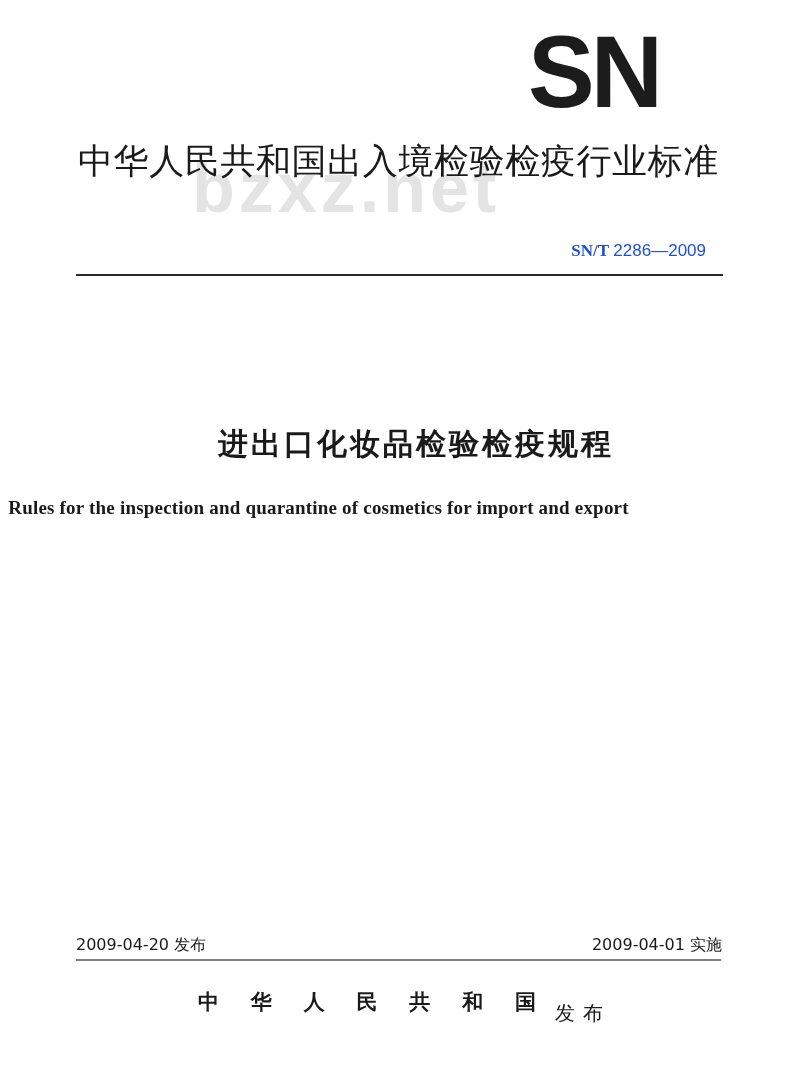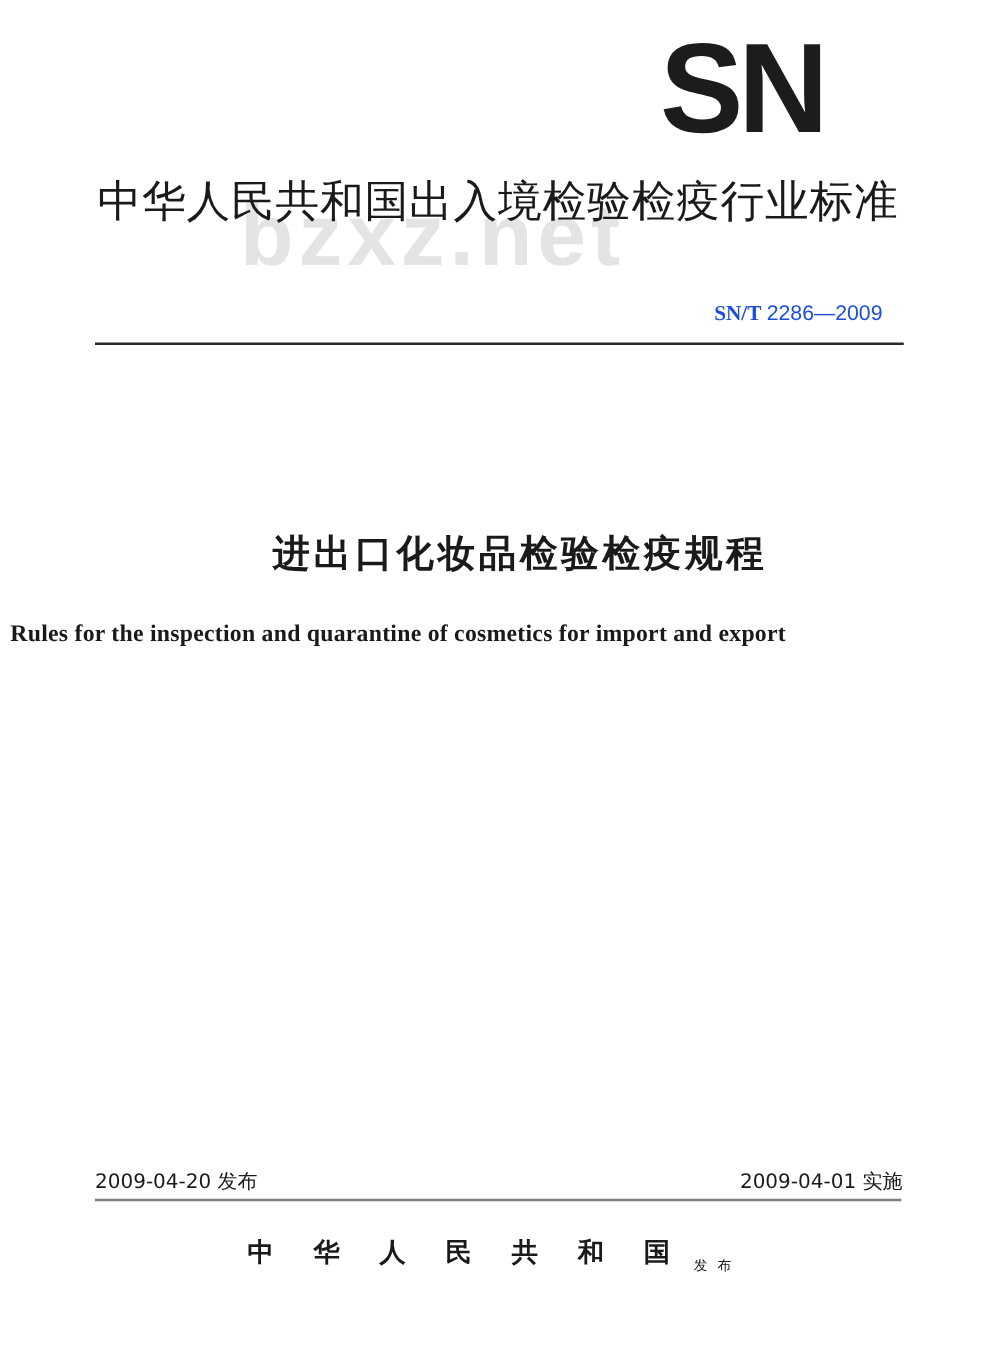--- a/index.html
+++ b/index.html
@@ -171,21 +171,21 @@
       line-height: 26px;
       letter-spacing: 0.5px;
       color: #1a1a1a;
       white-space: nowrap;
     }
     .issuer-publish {
       position: absolute;
       left: 357px;
       top: 12px;
       font-family: "DejaVu Sans", sans-serif;
-      font-size: 11px;
+      font-size: 20px;
       line-height: 22px;
       letter-spacing: 8px;
       color: #1a1a1a;
       white-space: nowrap;
     }
   </style>
 </head>
 <body>
 
 <div class="abs sn-logo">SN</div>

